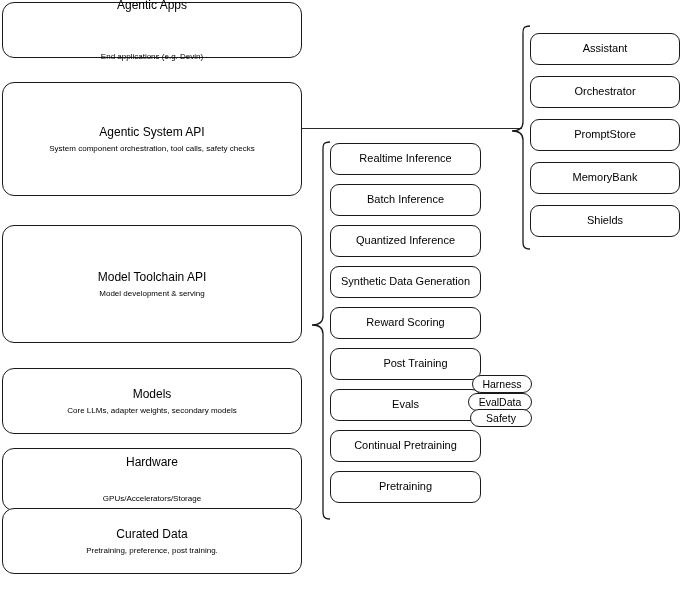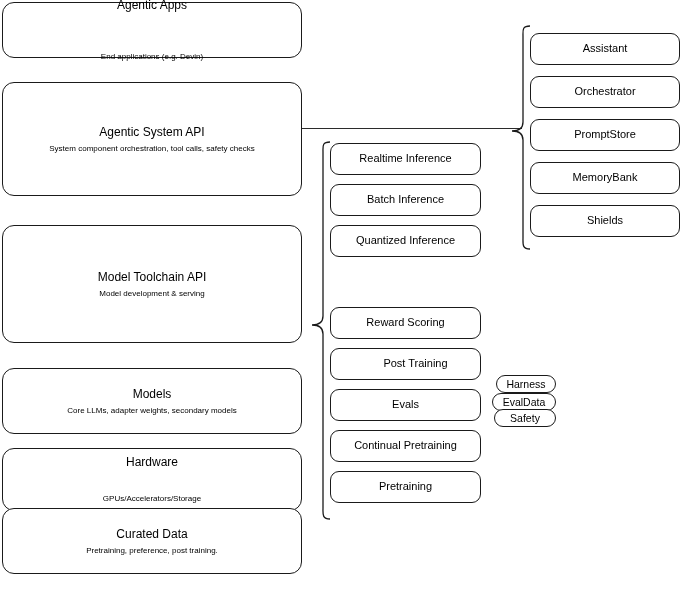--- a/index.html
+++ b/index.html
@@ -68,21 +68,20 @@
     border: 1px solid #1a1a1a;
     background: #ffffff;
     border-radius: 999px;
     display: flex;
     align-items: center;
     justify-content: center;
     font-size: 10.5px;
     color: #000;
     white-space: nowrap;
     height: 18px;
-    margin-left: 24px;
   }
 
   
   .hline {
     position: absolute;
     height: 0;
     border-top: 1px solid #2b2b2b;
   }
 
   
@@ -132,20 +131,23 @@
 
   <div class="box mid-box" style="top:143px;">
     <div class="title">Realtime Inference</div>
   </div>
   <div class="box mid-box" style="top:184px;">
     <div class="title">Batch Inference</div>
   </div>
   <div class="box mid-box" style="top:225px;">
     <div class="title">Quantized Inference</div>
   </div>
+  <div class="box mid-box" style="top:266px;">
+    <div class="title">Synthetic Data Generation</div>
+  </div>
   <div class="box mid-box" style="top:307px;">
     <div class="title">Reward Scoring</div>
   </div>
   <div class="box mid-box" style="top:348px;padding-left:20px;">
     <div class="title">Post Training</div>
   </div>
   <div class="box mid-box" style="top:389px;">
     <div class="title">Evals</div>
   </div>
   <div class="box mid-box" style="top:430px;">

